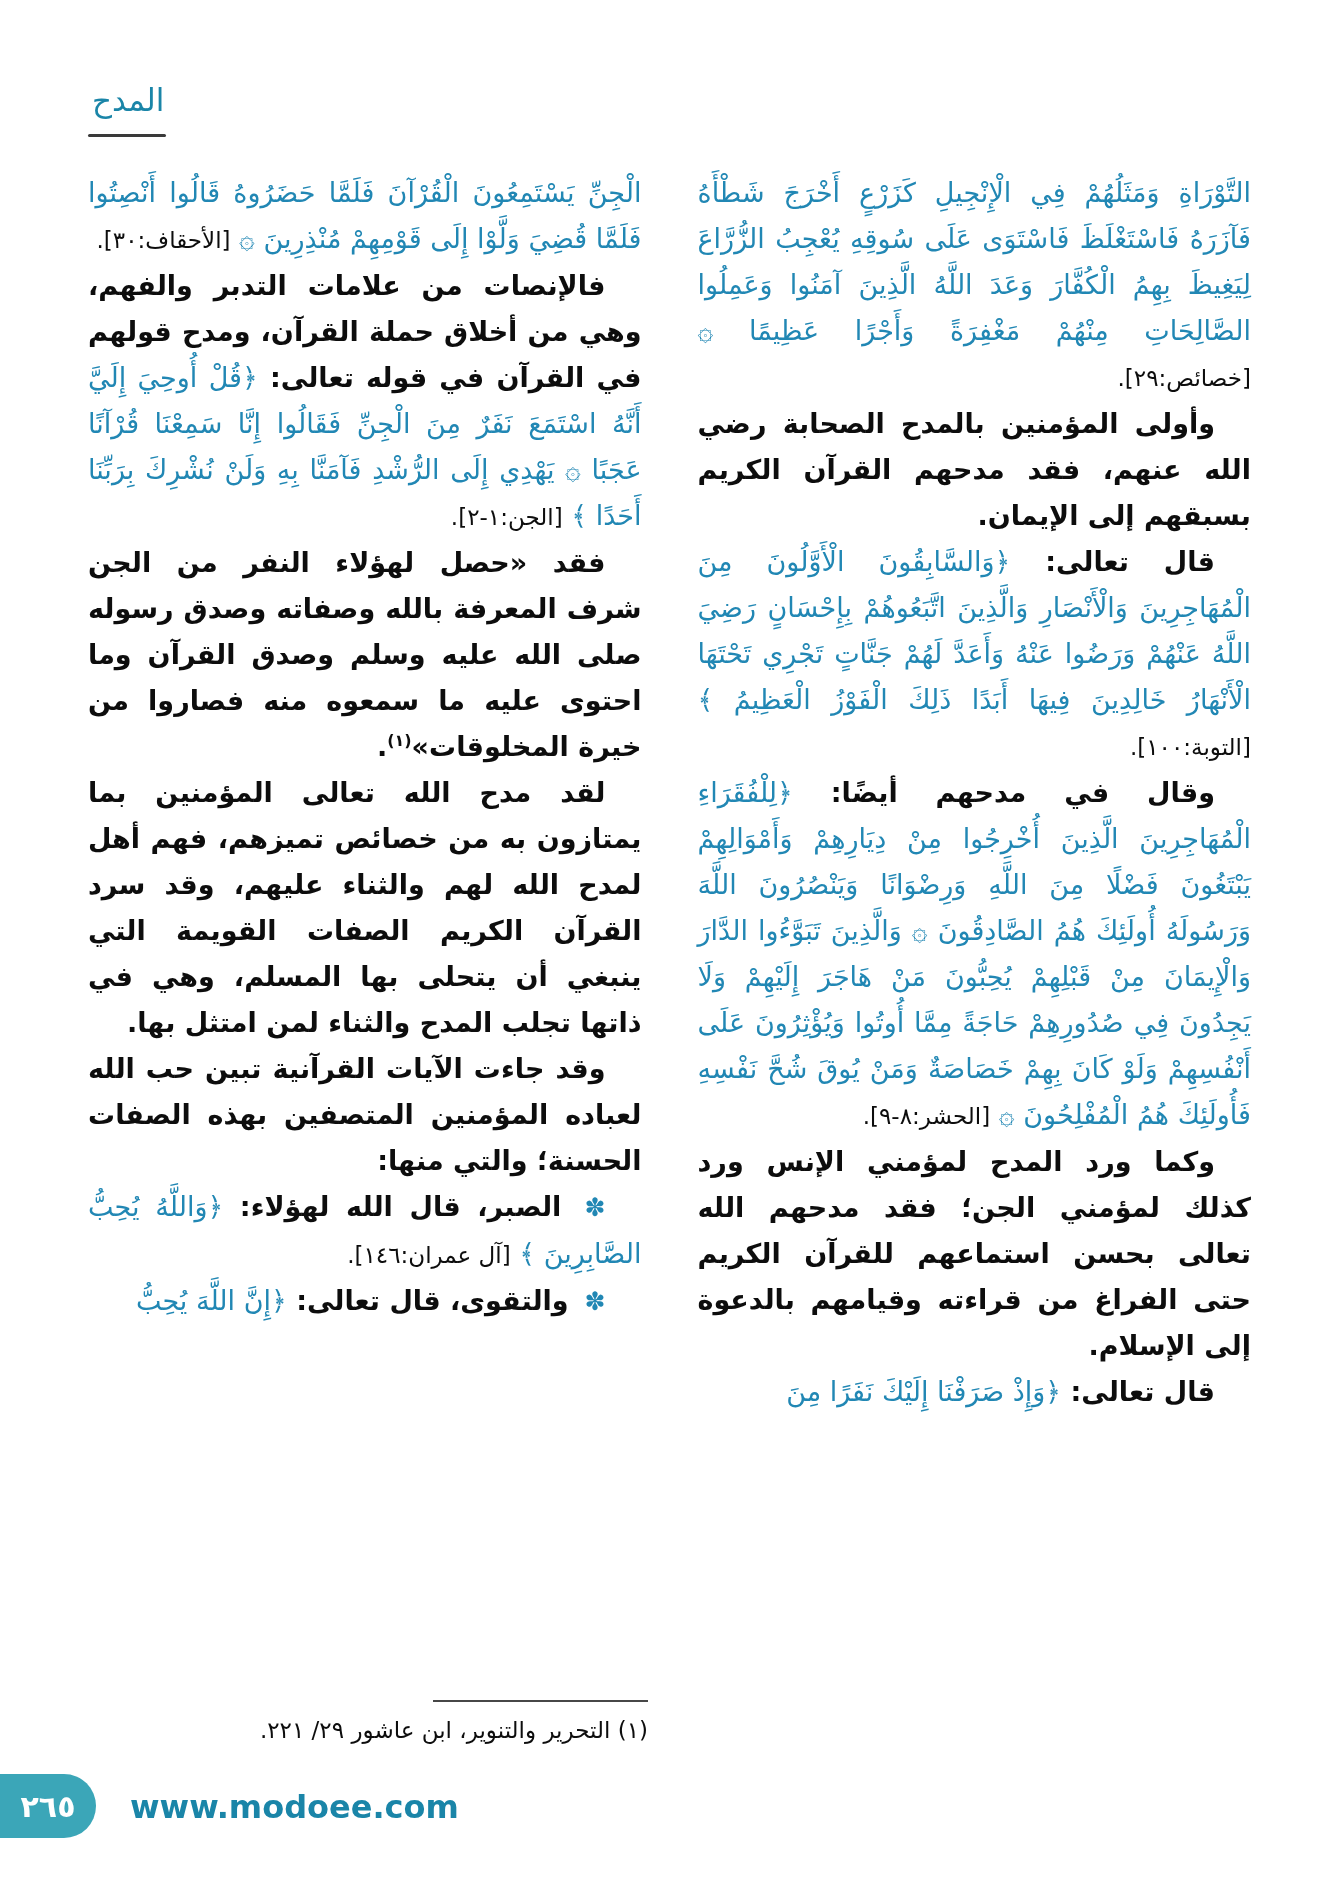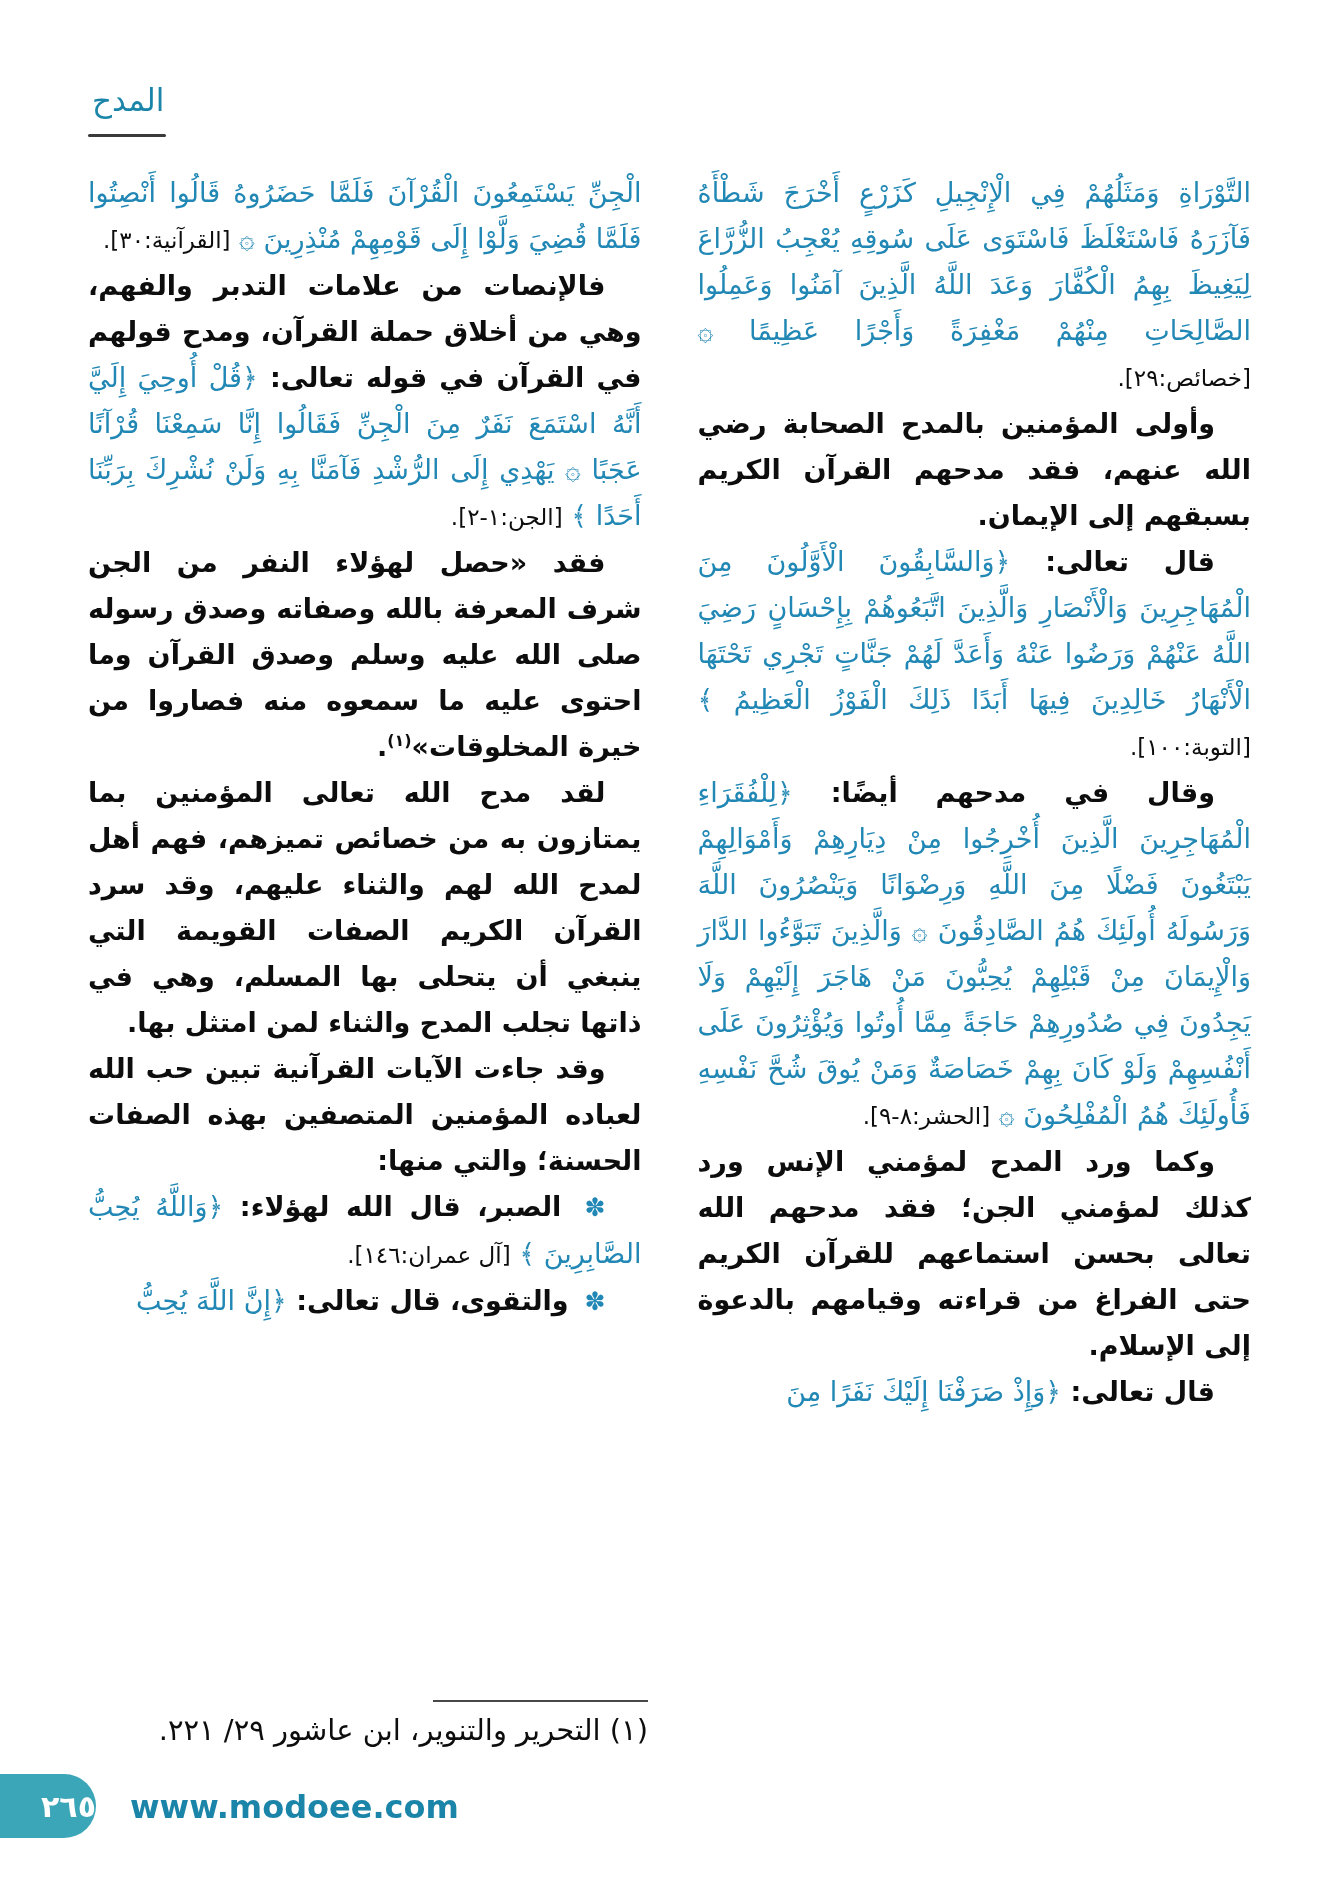--- a/index.html
+++ b/index.html
@@ -45,29 +45,29 @@
   .seg-sup{font-size:16px;vertical-align:super;line-height:0;font-weight:bold;color:var(--ink);}
   .seg-bullet{color:var(--quran);font-size:25px;padding-left:8px;}
   .footnote-wrap{
     position:absolute;left:88px;width:560px;top:1700px;
     direction:rtl;
   }
   .footnote-sep{
     width:215px;height:2px;background:#474747;margin-bottom:12px;
   }
   .footnote-text{
-    font-size:29px;line-height:33px;color:var(--ink);
+    font-size:23px;line-height:33px;color:var(--ink);
     text-align:right;
   }
   .page-tab{
     position:absolute;left:0;bottom:52px;
     width:96px;height:64px;
     background:var(--tab);
     border-radius:0 32px 32px 0;
-    display:flex;align-items:center;justify-content:flex-end;
+    display:flex;align-items:center;justify-content:center;
     color:#ffffff;font-size:30px;font-weight:bold;
   }
   .website{
     position:absolute;left:130px;bottom:64px;
     color:var(--accent);
     font-size:32px;font-weight:bold;
     direction:ltr;
   }
 </style>
 </head>
@@ -79,21 +79,21 @@
 <div class="content">
   <div class="col" id="col-right">
       <p class="para"><span class="seg-quran">التَّوْرَاةِ وَمَثَلُهُمْ فِي الْإِنْجِيلِ كَزَرْعٍ أَخْرَجَ شَطْأَهُ فَآزَرَهُ فَاسْتَغْلَظَ فَاسْتَوَى عَلَى سُوقِهِ يُعْجِبُ الزُّرَّاعَ لِيَغِيظَ بِهِمُ الْكُفَّارَ وَعَدَ اللَّهُ الَّذِينَ آمَنُوا وَعَمِلُوا الصَّالِحَاتِ مِنْهُمْ مَغْفِرَةً وَأَجْرًا عَظِيمًا ۞ </span><span class="seg-ref">[خصائص:٢٩].</span></p>
       <p class="para indent"><span class="seg-text">وأولى المؤمنين بالمدح الصحابة رضي الله عنهم، فقد مدحهم القرآن الكريم بسبقهم إلى الإيمان.</span></p>
       <p class="para indent"><span class="seg-text">قال تعالى: </span><span class="seg-quran">﴿وَالسَّابِقُونَ الْأَوَّلُونَ مِنَ الْمُهَاجِرِينَ وَالْأَنْصَارِ وَالَّذِينَ اتَّبَعُوهُمْ بِإِحْسَانٍ رَضِيَ اللَّهُ عَنْهُمْ وَرَضُوا عَنْهُ وَأَعَدَّ لَهُمْ جَنَّاتٍ تَجْرِي تَحْتَهَا الْأَنْهَارُ خَالِدِينَ فِيهَا أَبَدًا ذَلِكَ الْفَوْزُ الْعَظِيمُ ﴾ </span><span class="seg-ref">[التوبة:١٠٠].</span></p>
       <p class="para indent"><span class="seg-text">وقال في مدحهم أيضًا: </span><span class="seg-quran">﴿لِلْفُقَرَاءِ الْمُهَاجِرِينَ الَّذِينَ أُخْرِجُوا مِنْ دِيَارِهِمْ وَأَمْوَالِهِمْ يَبْتَغُونَ فَضْلًا مِنَ اللَّهِ وَرِضْوَانًا وَيَنْصُرُونَ اللَّهَ وَرَسُولَهُ أُولَئِكَ هُمُ الصَّادِقُونَ ۞ وَالَّذِينَ تَبَوَّءُوا الدَّارَ وَالْإِيمَانَ مِنْ قَبْلِهِمْ يُحِبُّونَ مَنْ هَاجَرَ إِلَيْهِمْ وَلَا يَجِدُونَ فِي صُدُورِهِمْ حَاجَةً مِمَّا أُوتُوا وَيُؤْثِرُونَ عَلَى أَنْفُسِهِمْ وَلَوْ كَانَ بِهِمْ خَصَاصَةٌ وَمَنْ يُوقَ شُحَّ نَفْسِهِ فَأُولَئِكَ هُمُ الْمُفْلِحُونَ ۞ </span><span class="seg-ref">[الحشر:٨-٩].</span></p>
       <p class="para indent"><span class="seg-text">وكما ورد المدح لمؤمني الإنس ورد كذلك لمؤمني الجن؛ فقد مدحهم الله تعالى بحسن استماعهم للقرآن الكريم حتى الفراغ من قراءته وقيامهم بالدعوة إلى الإسلام.</span></p>
       <p class="para indent"><span class="seg-text">قال تعالى: </span><span class="seg-quran">﴿وَإِذْ صَرَفْنَا إِلَيْكَ نَفَرًا مِنَ</span></p>
     </div>
   <div class="col" id="col-left">
-      <p class="para"><span class="seg-quran">الْجِنِّ يَسْتَمِعُونَ الْقُرْآنَ فَلَمَّا حَضَرُوهُ قَالُوا أَنْصِتُوا فَلَمَّا قُضِيَ وَلَّوْا إِلَى قَوْمِهِمْ مُنْذِرِينَ ۞ </span><span class="seg-ref">[القرآنية:٣٠].</span></p>
+      <p class="para"><span class="seg-quran">الْجِنِّ يَسْتَمِعُونَ الْقُرْآنَ فَلَمَّا حَضَرُوهُ قَالُوا أَنْصِتُوا فَلَمَّا قُضِيَ وَلَّوْا إِلَى قَوْمِهِمْ مُنْذِرِينَ ۞ </span><span class="seg-ref">[الأحقاف:٣٠].</span></p>
       <p class="para indent"><span class="seg-text">فالإنصات من علامات التدبر والفهم، وهي من أخلاق حملة القرآن، ومدح قولهم في القرآن في قوله تعالى: </span><span class="seg-quran">﴿قُلْ أُوحِيَ إِلَيَّ أَنَّهُ اسْتَمَعَ نَفَرٌ مِنَ الْجِنِّ فَقَالُوا إِنَّا سَمِعْنَا قُرْآنًا عَجَبًا ۞ يَهْدِي إِلَى الرُّشْدِ فَآمَنَّا بِهِ وَلَنْ نُشْرِكَ بِرَبِّنَا أَحَدًا ﴾ </span><span class="seg-ref">[الجن:١-٢].</span></p>
       <p class="para indent"><span class="seg-text">فقد «حصل لهؤلاء النفر من الجن شرف المعرفة بالله وصفاته وصدق رسوله صلى الله عليه وسلم وصدق القرآن وما احتوى عليه ما سمعوه منه فصاروا من خيرة المخلوقات»</span><span class="seg-sup">(١)</span><span class="seg-text">.</span></p>
       <p class="para indent"><span class="seg-text">لقد مدح الله تعالى المؤمنين بما يمتازون به من خصائص تميزهم، فهم أهل لمدح الله لهم والثناء عليهم، وقد سرد القرآن الكريم الصفات القويمة التي ينبغي أن يتحلى بها المسلم، وهي في ذاتها تجلب المدح والثناء لمن امتثل بها.</span></p>
       <p class="para indent"><span class="seg-text">وقد جاءت الآيات القرآنية تبين حب الله لعباده المؤمنين المتصفين بهذه الصفات الحسنة؛ والتي منها:</span></p>
       <p class="para indent"><span class="seg-bullet">✽ </span><span class="seg-text">الصبر، قال الله لهؤلاء: </span><span class="seg-quran">﴿وَاللَّهُ يُحِبُّ الصَّابِرِينَ ﴾ </span><span class="seg-ref">[آل عمران:١٤٦].</span></p>
       <p class="para indent"><span class="seg-bullet">✽ </span><span class="seg-text">والتقوى، قال تعالى: </span><span class="seg-quran">﴿إِنَّ اللَّهَ يُحِبُّ</span></p>
     </div>
 </div>
 
 <div class="footnote-wrap">

